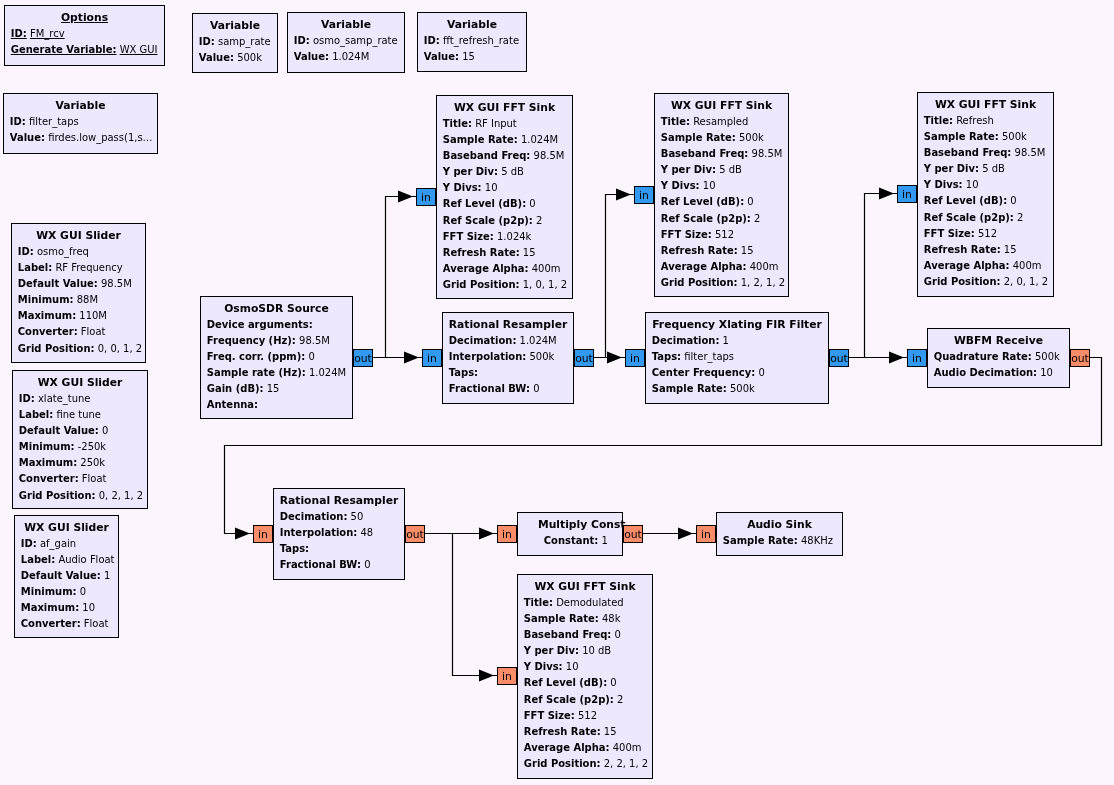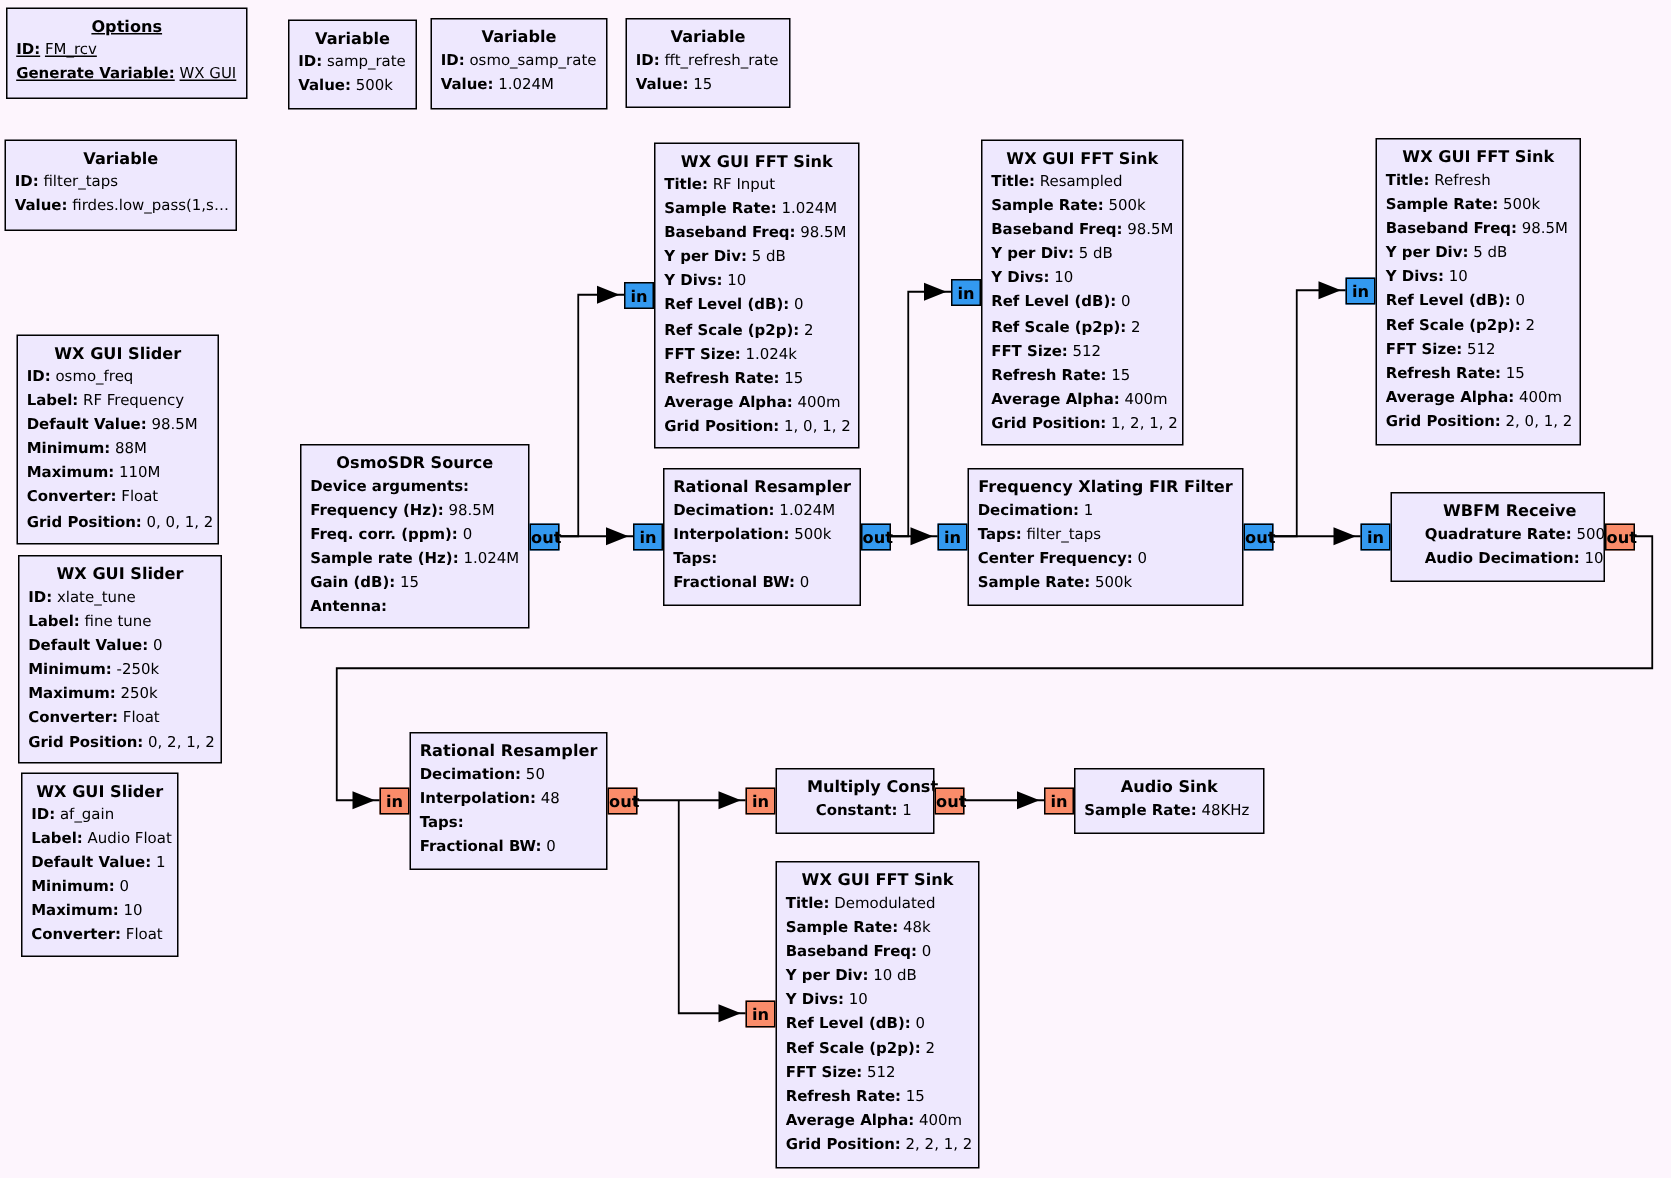--- a/index.html
+++ b/index.html
@@ -9,21 +9,21 @@
   .block{position:absolute;border:1px solid #000;background:#eee8fe;box-sizing:border-box;
          padding-top:4.2px;z-index:2;}
   .blk-title{font-weight:bold;font-size:10.75px;text-align:center;line-height:16.05px;color:#000;
              white-space:nowrap;}
   .row{font-size:9.98px;line-height:16.05px;white-space:nowrap;padding-left:5.8px;color:#000;}
   .row b{font-weight:bold;color:#000;}
   .row span{font-weight:normal;color:#000;}
   .row span:not(:empty){padding-left:3.2px;}
   .port{position:absolute;border:1px solid #000;box-sizing:border-box;font-size:10.8px;
         line-height:17.6px;text-align:center;color:#000;width:20px;height:18px;z-index:3;
-        font-family:"DejaVu Sans",sans-serif;font-weight:bold;}
+        font-family:"DejaVu Sans",sans-serif;}
   .port.c{background:#3399f0;}
   .port.f{background:#fa8c6a;}
   svg.wires{position:absolute;left:0;top:0;width:1114px;height:785px;z-index:1;}
 </style>
 </head>
 <body>
 
 <svg class="wires" viewBox="0 0 1114 785">
   <path d="M373.5 357.5 L385.5 357.5 L385.5 196.5 L416.5 196.5" fill="none" stroke="#000" stroke-width="1.2"></path>
   <polygon points="398,190.5 413,196.5 398,202.5" fill="#000"></polygon>
@@ -166,21 +166,21 @@
   <div class="row"><b>Y per Div:</b><span>5 dB</span></div>
   <div class="row"><b>Y Divs:</b><span>10</span></div>
   <div class="row"><b>Ref Level (dB):</b><span>0</span></div>
   <div class="row"><b>Ref Scale (p2p):</b><span>2</span></div>
   <div class="row"><b>FFT Size:</b><span>512</span></div>
   <div class="row"><b>Refresh Rate:</b><span>15</span></div>
   <div class="row"><b>Average Alpha:</b><span>400m</span></div>
   <div class="row"><b>Grid Position:</b><span>2, 0, 1, 2</span></div>
 </div>
 <div class="port c" style="left:897px;top:185px;">in</div>
-<div class="block" style="left:927px;top:328px;width:143px;height:60px;padding-left:16px;">
+<div class="block" style="left:927px;top:328px;width:143px;height:60px;">
   <div class="blk-title">WBFM Receive</div>
   <div class="row"><b>Quadrature Rate:</b><span>500k</span></div>
   <div class="row"><b>Audio Decimation:</b><span>10</span></div>
 </div>
 <div class="port c" style="left:907px;top:349px;">in</div>
 <div class="port f" style="left:1070px;top:349px;">out</div>
 <div class="block" style="left:273px;top:488px;width:132px;height:92px;">
   <div class="blk-title">Rational Resampler</div>
   <div class="row"><b>Decimation:</b><span>50</span></div>
   <div class="row"><b>Interpolation:</b><span>48</span></div>

